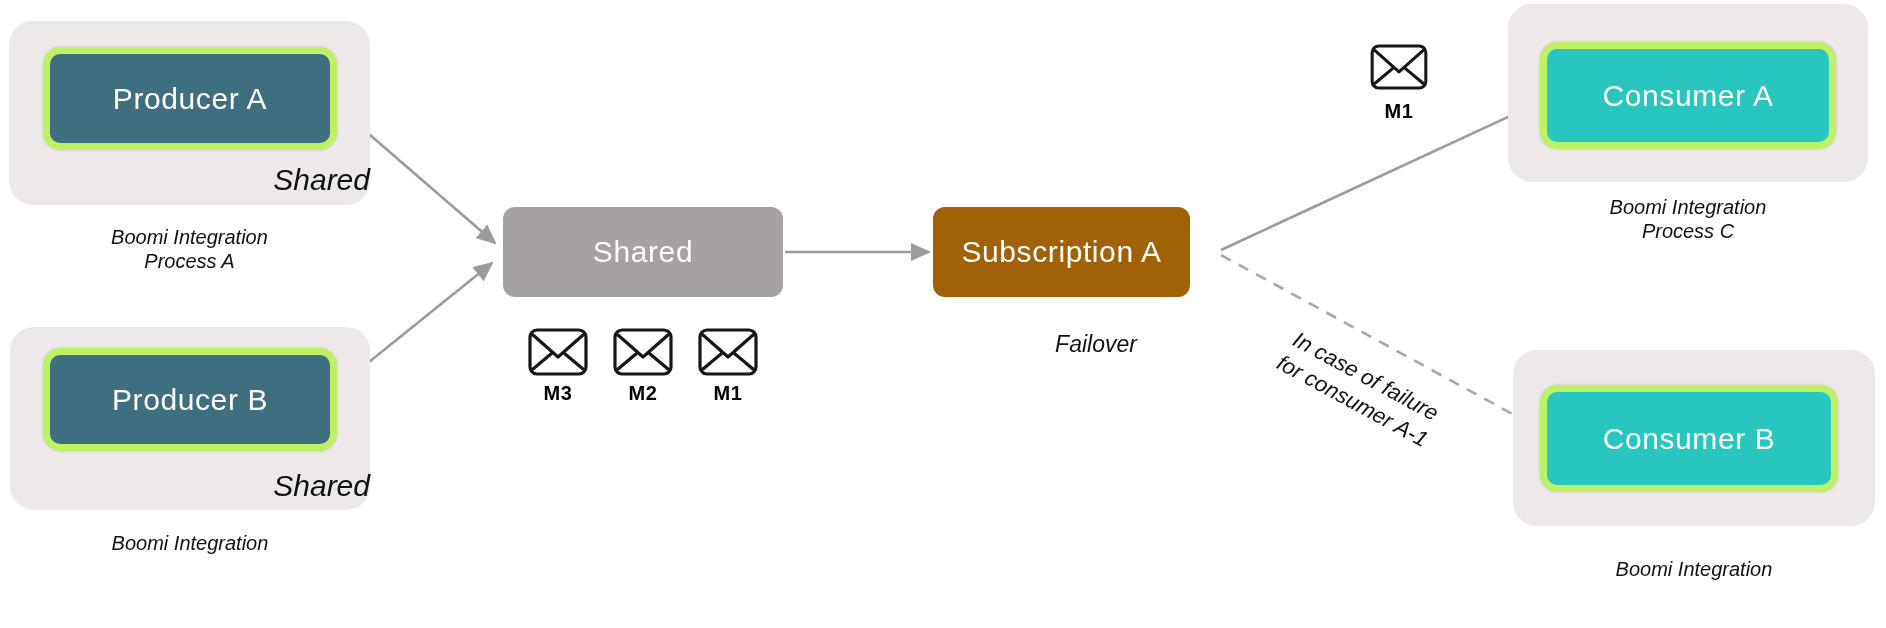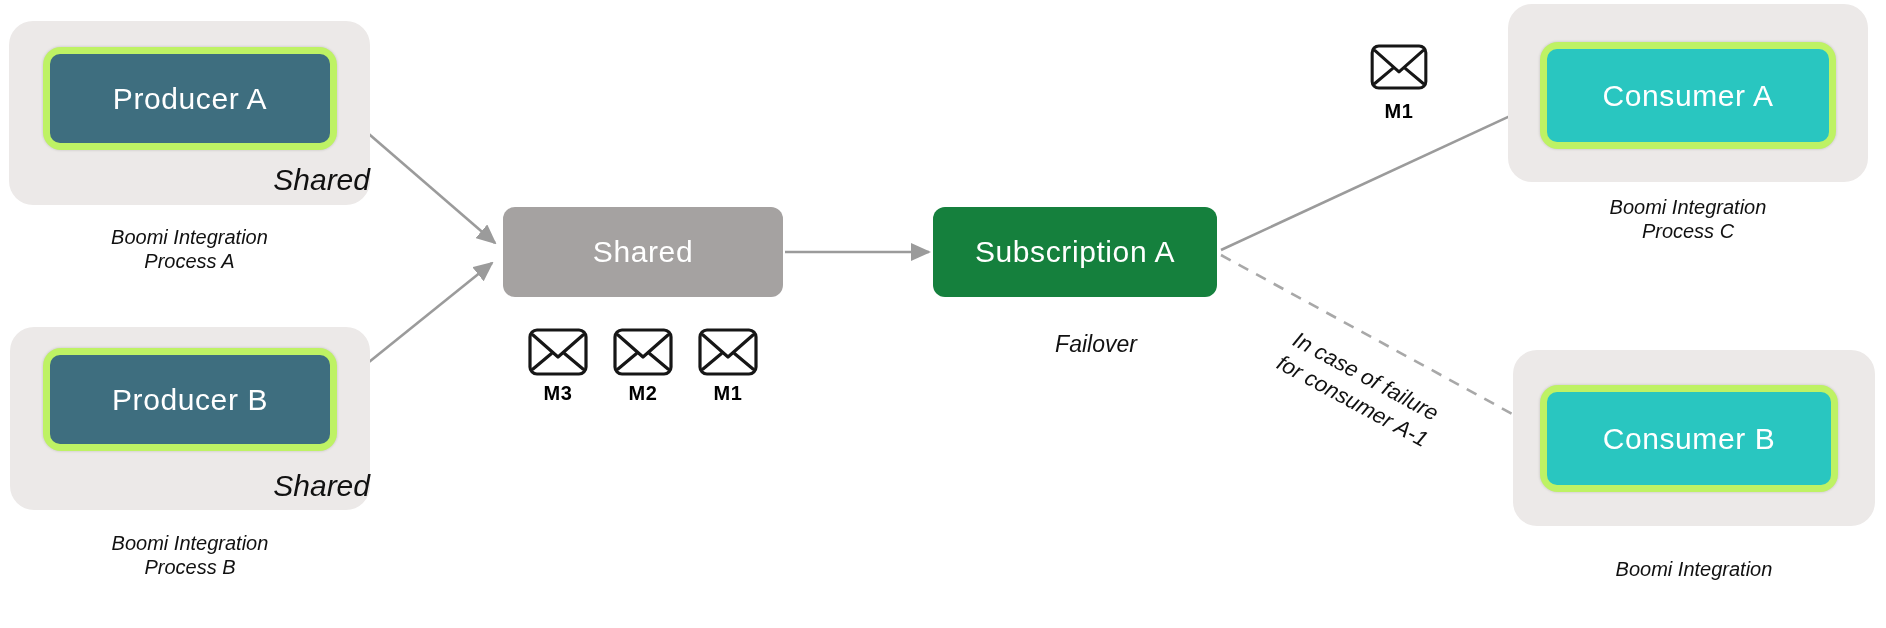--- a/index.html
+++ b/index.html
@@ -67,21 +67,20 @@
   <div class="group" style="left:10px;top:327px;width:360px;height:183px">
     <div class="ring" style="left:33px;top:21px;width:294px;height:103px">
       <div class="node" style="background-color: rgb(62, 110, 127);">
         <span>Producer B</span>
       </div>
     </div>
     <div class="shared">Shared</div>
   </div>
   <div class="caption" style="left:10px;top:532px;width:360px">
     <div>Boomi Integration</div>
-    <div>Process B</div>
   </div>
 
   <div class="plain-node" style="left: 503px; top: 207px; width: 280px; height: 90px; background-color: rgb(165, 162, 161);">
     <span>Shared</span>
   </div>
 
   <svg class="envelope" style="left:528px;top:328px" width="60" height="48" viewBox="0 0 60 48">
     <rect x="2" y="2" width="56" height="44" rx="7" fill="#fff" stroke="#161616" stroke-width="3.2"></rect>
     <path d="M5 7 L30 29 L55 7" fill="none" stroke="#161616" stroke-width="3.2" stroke-linejoin="round" stroke-linecap="round"></path>
     <path d="M5 41 L23.5 25.5 M55 41 L36.5 25.5" fill="none" stroke="#161616" stroke-width="3.2" stroke-linecap="round"></path>
@@ -95,21 +94,21 @@
   </svg>
   <div class="msg-label" style="left:613px;top:382px;width:60px">M2</div>
 
   <svg class="envelope" style="left:698px;top:328px" width="60" height="48" viewBox="0 0 60 48">
     <rect x="2" y="2" width="56" height="44" rx="7" fill="#fff" stroke="#161616" stroke-width="3.2"></rect>
     <path d="M5 7 L30 29 L55 7" fill="none" stroke="#161616" stroke-width="3.2" stroke-linejoin="round" stroke-linecap="round"></path>
     <path d="M5 41 L23.5 25.5 M55 41 L36.5 25.5" fill="none" stroke="#161616" stroke-width="3.2" stroke-linecap="round"></path>
   </svg>
   <div class="msg-label" style="left:698px;top:382px;width:60px">M1</div>
 
-  <div class="plain-node" style="left: 933px; top: 207px; width: 284px; height: 90px; background-color: #15803d;">
+  <div class="plain-node" style="left: 933px; top: 207px; width: 257px; height: 90px; background-color: #a16207;">
     <span>Subscription A</span>
   </div>
   <div class="failover" style="left:954px;top:331px;width:284px">Failover</div>
 
   <svg class="envelope" style="left:1370px;top:44px" width="58" height="46" viewBox="0 0 60 48">
     <rect x="2" y="2" width="56" height="44" rx="7" fill="#fff" stroke="#161616" stroke-width="3.2"></rect>
     <path d="M5 7 L30 29 L55 7" fill="none" stroke="#161616" stroke-width="3.2" stroke-linejoin="round" stroke-linecap="round"></path>
     <path d="M5 41 L23.5 25.5 M55 41 L36.5 25.5" fill="none" stroke="#161616" stroke-width="3.2" stroke-linecap="round"></path>
   </svg>
   <div class="msg-label" style="left:1370px;top:100px;width:58px">M1</div>

